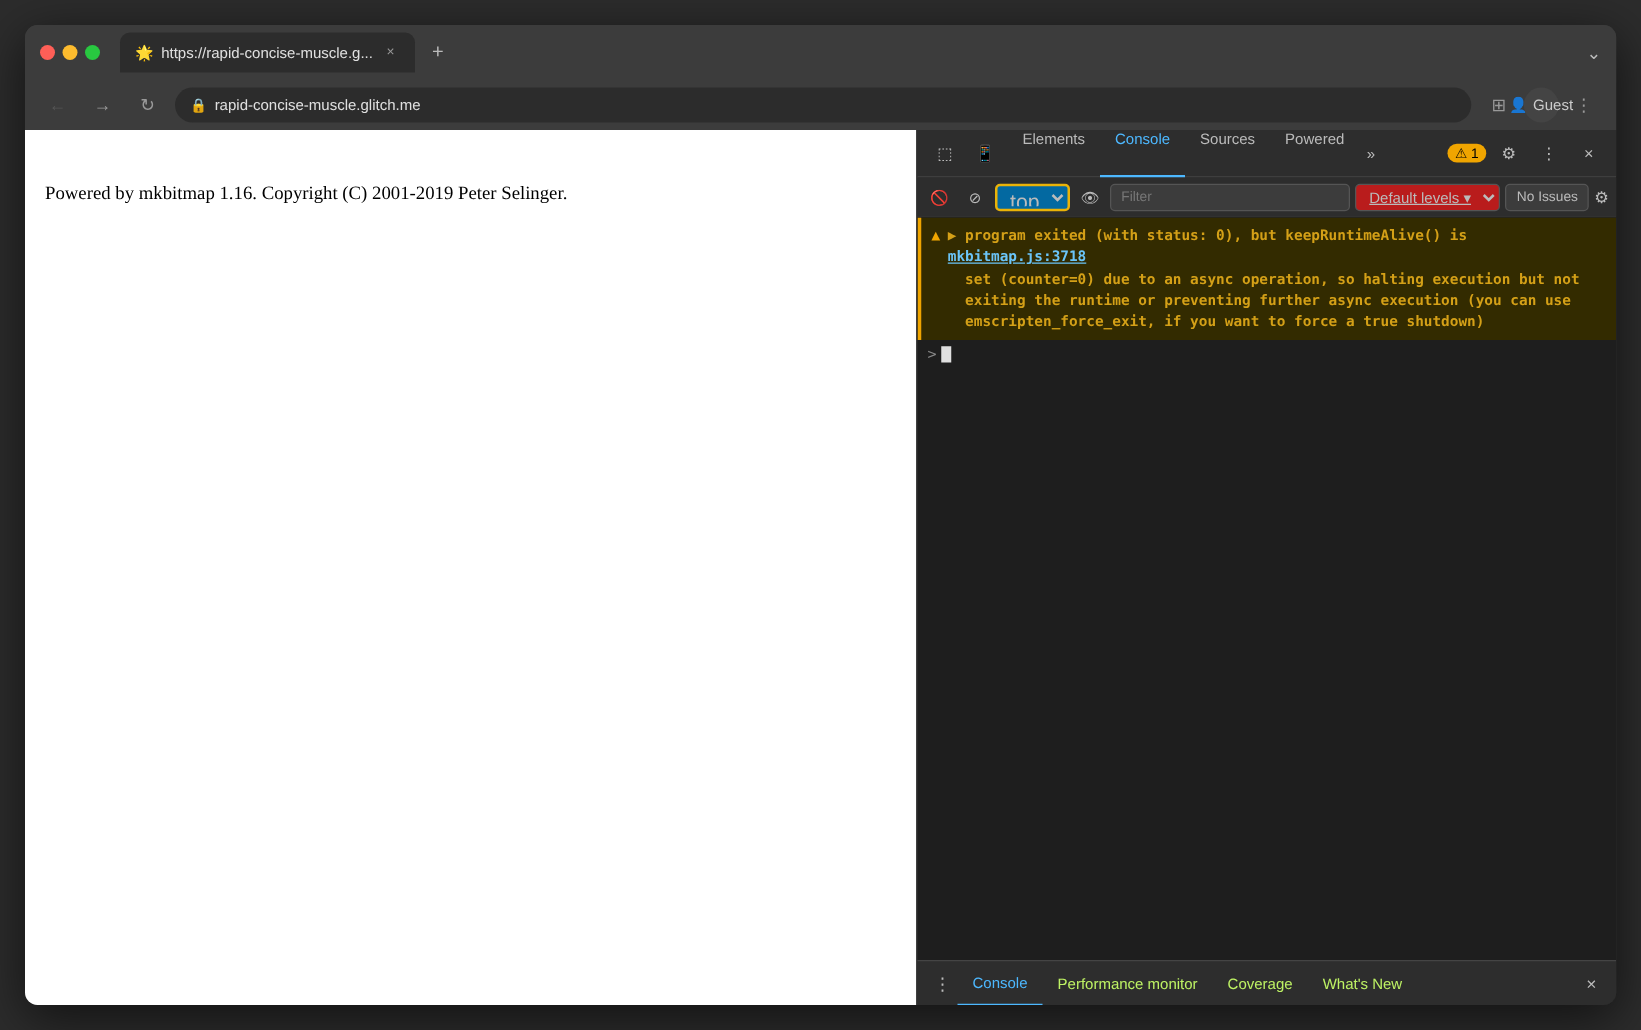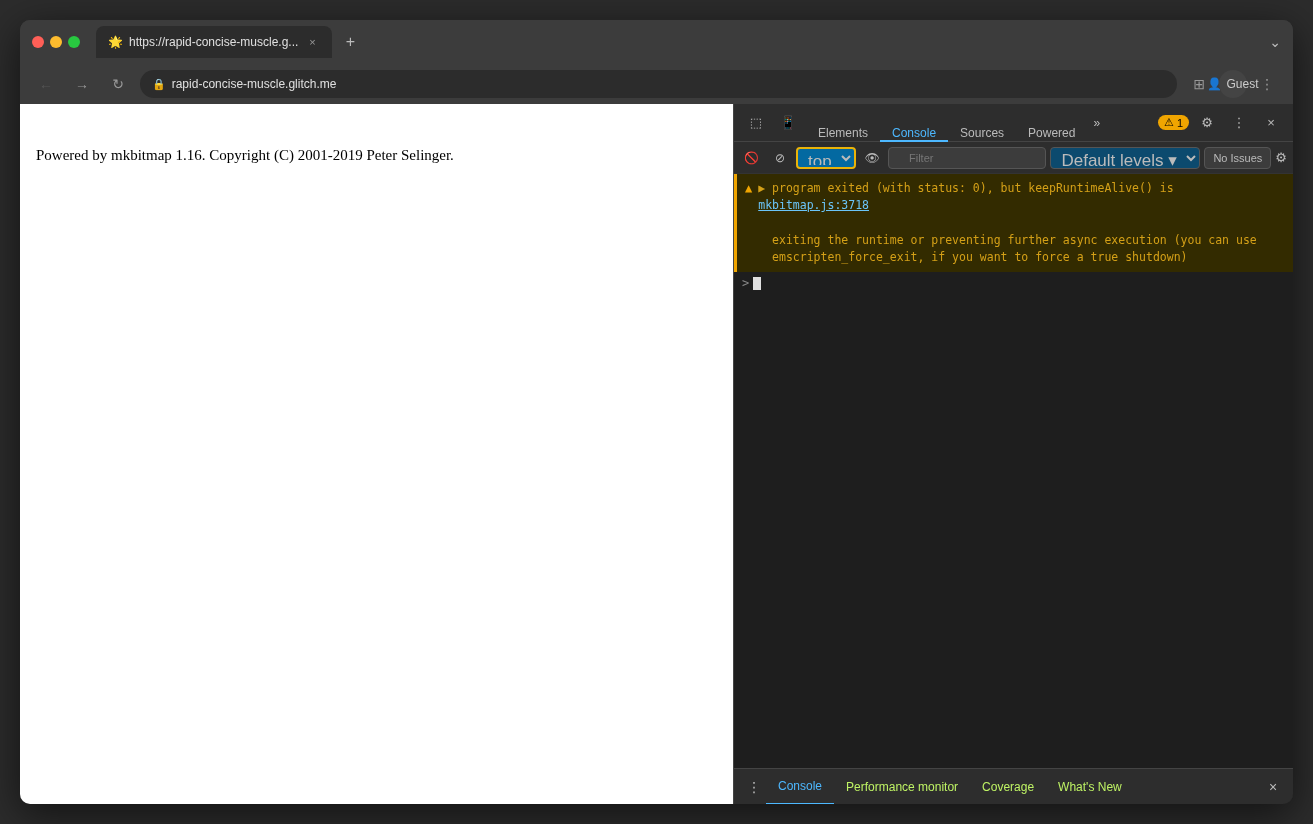--- a/index.html
+++ b/index.html
@@ -231,21 +231,21 @@
     .dt-tabs {
       display: flex;
       align-items: center;
       gap: 0;
       flex: 1;
     }
     .dt-tab {
       padding: 0 12px;
       height: 38px;
       display: flex;
-      align-items: flex-end;
+      align-items: flex-start;
       font-size: 12px;
       color: #bbb;
       cursor: pointer;
       border-bottom: 2px solid transparent;
     }
     .dt-tab.active {
       color: #4db8ff;
       border-bottom: 2px solid #4db8ff;
     }
     .dt-more {
@@ -302,35 +302,36 @@
       padding: 2px 6px;
       height: 22px;
       cursor: pointer;
     }
     .filter-input {
       background: #3c3c3c;
       border: 1px solid #555;
       border-radius: 4px;
       color: #bbb;
       font-size: 11px;
-      padding: 2px 20px;
+      padding: 2px 8px;
       height: 22px;
       flex: 1;
       min-width: 0;
     }
     .filter-input::placeholder { color: #777; }
     .levels-select {
-      background: #0c4a6e;
+      background: #b91c1c;
       border: 1px solid #555;
       border-radius: 4px;
       color: #bbb;
-      font-size: 17px;
+      font-size: 12px;
       padding: 2px 6px;
       height: 22px;
       cursor: pointer;
+      text-decoration: underline;
     }
     .no-issues-btn {
       background: #3c3c3c;
       border: 1px solid #555;
       border-radius: 4px;
       color: #bbb;
       font-size: 11px;
       padding: 2px 8px;
       height: 22px;
       cursor: pointer;
@@ -362,20 +363,21 @@
       color: #f0a500;
       font-size: 12px;
       flex-shrink: 0;
       margin-top: 1px;
     }
     .warning-content {
       flex: 1;
       color: #d4a017;
       line-height: 1.5;
       font-size: 11.5px;
+      font-weight: bold;
     }
     .warning-link {
       color: #6bc5f8;
       text-decoration: underline;
       cursor: pointer;
     }
     .console-prompt {
       padding: 4px 8px;
       display: flex;
       align-items: center;
@@ -535,21 +537,21 @@
         </select>
         <button class="no-issues-btn">No Issues</button>
         <span class="settings-icon-sm">⚙</span>
       </div>
 
       <div class="console-output">
         <div class="console-warning">
           <span class="warning-icon">▲</span>
           <div class="warning-content">
             <span>▶ program exited (with status: 0), but keepRuntimeAlive() is </span><span class="warning-link">mkbitmap.js:3718</span><br>
-            <br>
+            <span>&nbsp;&nbsp;set (counter=0) due to an async operation, so halting execution but not</span><br>
             <span>&nbsp;&nbsp;exiting the runtime or preventing further async execution (you can use</span><br>
             <span>&nbsp;&nbsp;emscripten_force_exit, if you want to force a true shutdown)</span>
           </div>
         </div>
         <div class="console-prompt">
           <span class="prompt-arrow">&gt;</span>
           <span class="prompt-cursor"></span>
         </div>
       </div>
 

